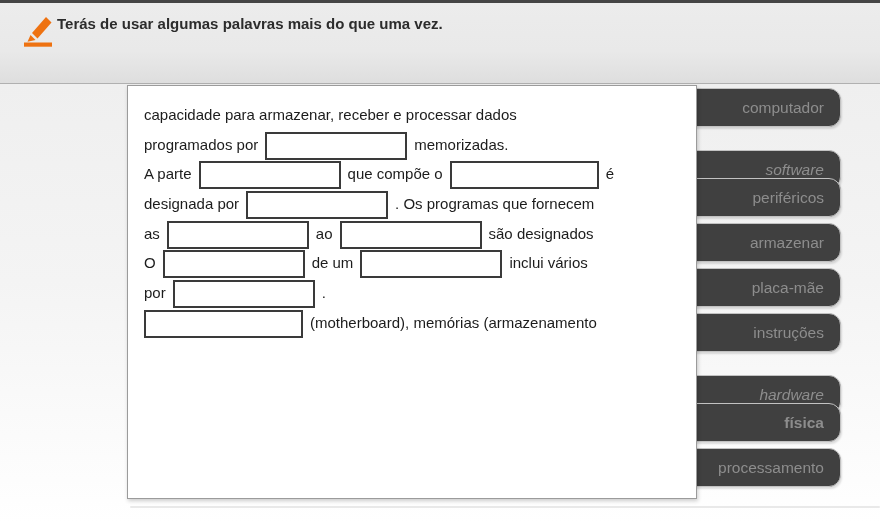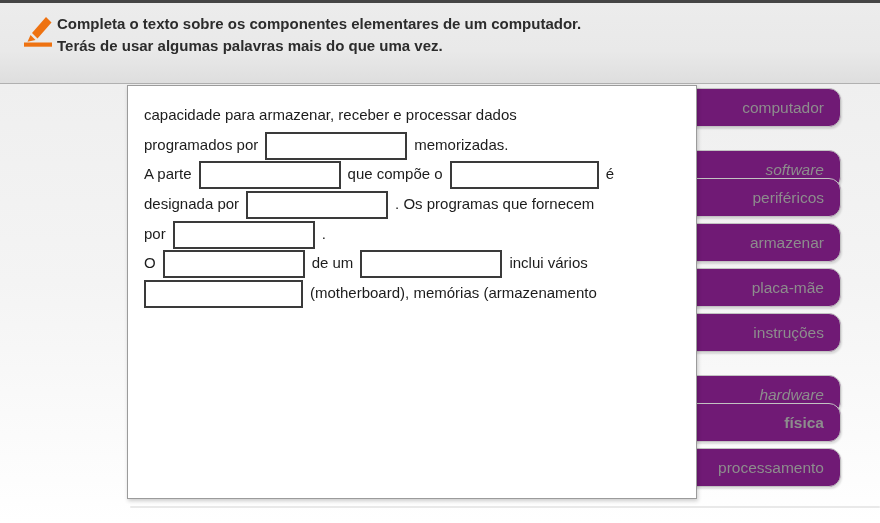--- a/index.html
+++ b/index.html
@@ -42,21 +42,21 @@
   }
   .bottom-line {
     position:absolute; left:130px; right:0; top:506px; height:2px;
     background:#dddddd; opacity:.65; border-radius:2px;
   }
 
   
   .tile {
     position:absolute; left:668px; width:155px; height:37px;
     padding-right:16px;
-    background:#701a75;
+    background:#404040;
     border:1px solid #c2c2c2;
     border-radius:12px;
     box-shadow:1px 2px 2px rgba(0,0,0,0.13);
     color:#8d8d8d; font-size:15.5px; line-height:37px; text-align:right;
     z-index:1; cursor:pointer;
   }
   .tile.italic { font-style:italic;margin-top:17px; }
 
   
   .panel {
@@ -90,21 +90,20 @@
 
   <div class="top-bar"></div>
 
   <div class="header">
     <svg class="pencil-icon" viewBox="0 0 36 36" xmlns="http://www.w3.org/2000/svg">
       <polygon points="11,21 25,5 30.5,10.5 16.5,26.5" fill="#ee7211"></polygon>
       <polygon points="9.5,23 14.5,28 6.5,29.8" fill="#ee7211"></polygon>
       <rect x="3" y="30.5" width="28" height="4.2" fill="#ee7211"></rect>
     </svg>
     <div class="header-text">
-      <div>Completa o texto sobre os componentes elementares de um computador.</div>
       <div>Terás de usar algumas palavras mais do que uma vez.</div>
     </div>
   </div>
 
   <div class="page-bg"></div>
 
   <div id="word-bank">
       <div class="tile" style="top: 88px;"><span>computador</span></div>
       <div class="tile italic" style="top: 133px;"><span>software</span></div>
       <div class="tile" style="top: 178px;"><span>periféricos</span></div>
@@ -115,21 +114,22 @@
       <div class="tile" style="top: 403px; font-weight: bold;"><span>física</span></div>
       <div class="tile" style="top: 448px;"><span>processamento</span></div>
     </div>
 
   <div class="panel">
     <div id="exercise-text" class="exercise-text">
         <div class="line"><span class="word">capacidade para armazenar, receber e processar dados</span></div>
         <div class="line"><span class="word">programados por</span><span class="blank" style="width: 138px;"></span><span class="word">memorizadas.</span></div>
         <div class="line"><span class="word">A parte</span><span class="blank" style="width: 138px;"></span><span class="word">que compõe o</span><span class="blank" style="width: 145px;"></span><span class="word">é</span></div>
         <div class="line"><span class="word">designada por</span><span class="blank" style="width: 138px;"></span><span class="word">. Os programas que fornecem</span></div>
+        <div class="line"><span class="word">as</span><span class="blank" style="width: 138px;"></span><span class="word">ao</span><span class="blank" style="width: 138px;"></span><span class="word">são designados</span></div>
+        <div class="line"><span class="word">O</span><span class="blank" style="width: 138px;"></span><span class="word">de um</span><span class="blank" style="width: 138px;"></span><span class="word">inclui vários</span></div>
         <div class="line"><span class="word">por</span><span class="blank" style="width: 138px;"></span><span class="word">.</span></div>
-        <div class="line"><span class="word">O</span><span class="blank" style="width: 138px;"></span><span class="word">de um</span><span class="blank" style="width: 138px;"></span><span class="word">inclui vários</span></div>
         <div class="line"><span class="blank" style="width: 155px;"></span><span class="word">(</span><span class="word italic">motherboard</span><span class="word">), memórias (armazenamento</span></div>
       </div>
   </div>
 
   <div class="bottom-line"></div>
 
 </div>
 
 </body></html>

